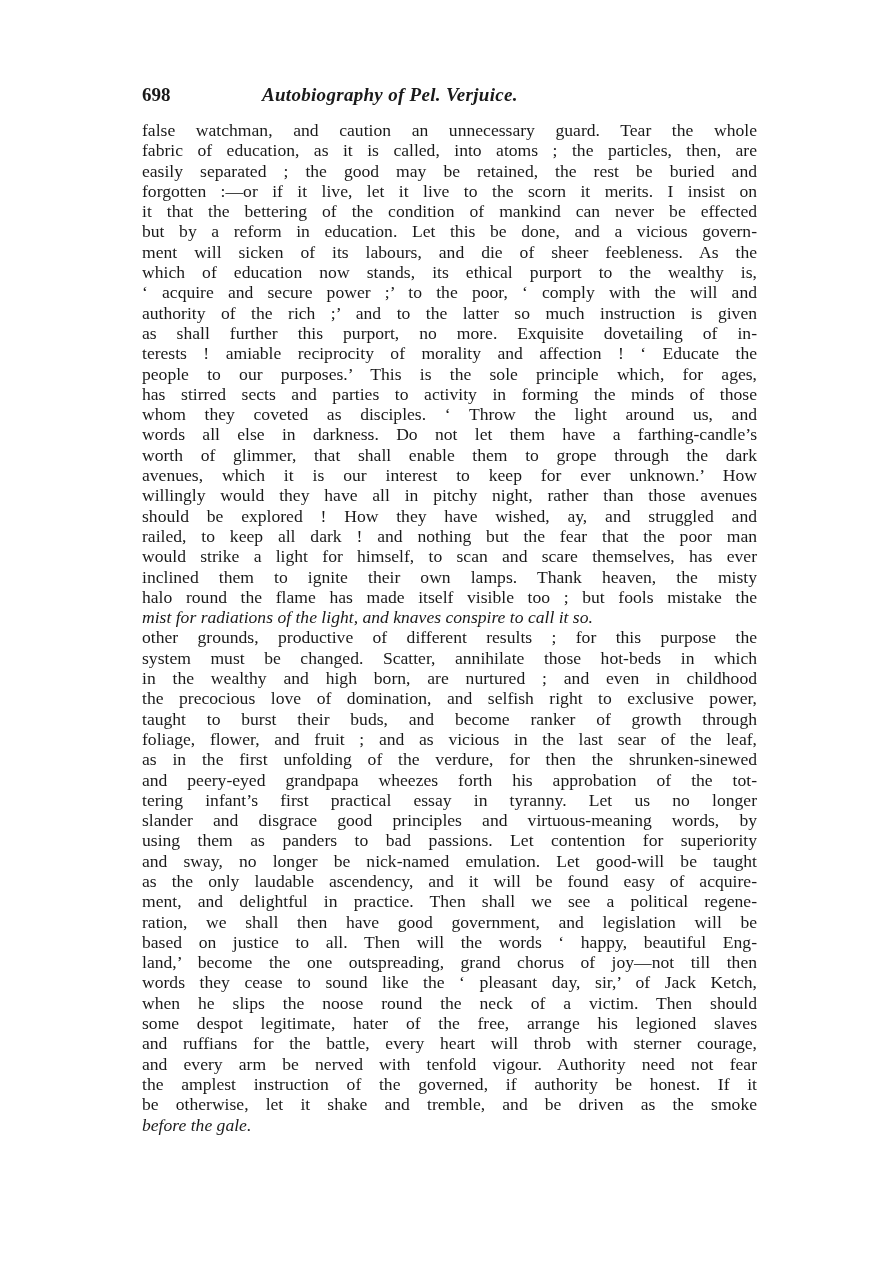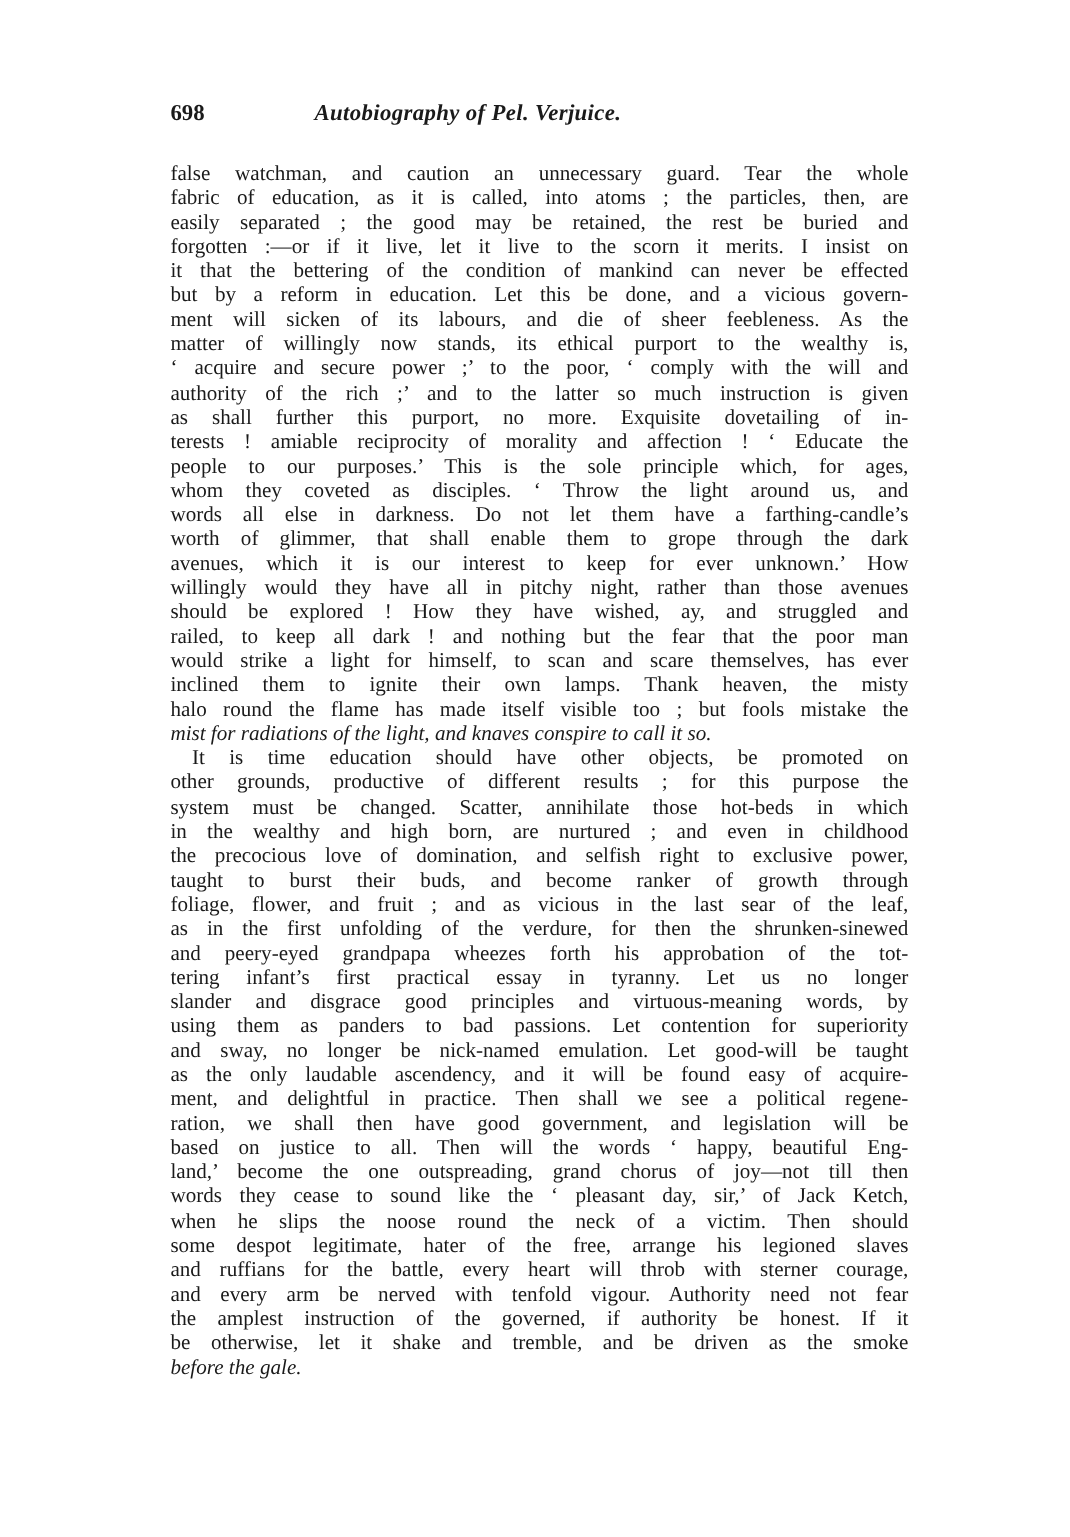--- a/index.html
+++ b/index.html
@@ -1,21 +1,21 @@
 <!DOCTYPE html>
 <html><head>
   <meta charset="utf-8">
   <style>
     html, body { margin: 0; padding: 0; background: #ffffff; }
     body { width: 892px; height: 1281px; position: relative; overflow: hidden; font-family: "Liberation Serif", "DejaVu Serif", serif; color: #1a1a1a; }
     .page { position: absolute; left: 142px; top: 84px; width: 615px; }
     .header { position: relative; height: 26px; font-size: 19px; text-align: right; }
     .pagenum { position: absolute; left: 0; top: 0; font-weight: bold; }
     .running-title { position: absolute; left: 120px; top: 0; font-style: italic; font-weight: bold; letter-spacing: 0.3px; }
-    .body-text { margin-top: 24px; font-size: 17.6px; line-height: 20.3px; text-align: justify; }
+    .body-text { margin-top: 10px; font-size: 17.6px; line-height: 20.3px; text-align: justify; }
     .line { display: block; text-align: justify; text-align-last: justify; white-space: nowrap; height: 20.3px; }
     .line.last { text-align-last: left; font-style: italic; }
     .indent { padding-left: 18px; }
   </style>
 </head>
 <body>
 
 <div class="page">
   <div class="header">
     <span class="pagenum">698</span>
@@ -23,40 +23,40 @@
   </div>
   <div class="body-text">
     <div id="p0">
         <span class="line">false watchman, and caution an unnecessary guard. Tear the whole</span>
         <span class="line">fabric of education, as it is called, into atoms ; the particles, then, are</span>
         <span class="line">easily separated ; the good may be retained, the rest be buried and</span>
         <span class="line">forgotten :—or if it live, let it live to the scorn it merits. I insist on</span>
         <span class="line">it that the bettering of the condition of mankind can never be effected</span>
         <span class="line">but by a reform in education. Let this be done, and a vicious govern-</span>
         <span class="line">ment will sicken of its labours, and die of sheer feebleness. As the</span>
-        <span class="line">matter of willingly now stands, its ethical purport to the wealthy is,</span>
+        <span class="line">which of education now stands, its ethical purport to the wealthy is,</span>
         <span class="line">‘ acquire and secure power ;’ to the poor, ‘ comply with the will and</span>
         <span class="line">authority of the rich ;’ and to the latter so much instruction is given</span>
         <span class="line">as shall further this purport, no more. Exquisite dovetailing of in-</span>
         <span class="line">terests ! amiable reciprocity of morality and affection ! ‘ Educate the</span>
         <span class="line">people to our purposes.’ This is the sole principle which, for ages,</span>
+        <span class="line">has stirred sects and parties to activity in forming the minds of those</span>
         <span class="line">whom they coveted as disciples. ‘ Throw the light around us, and</span>
         <span class="line">words all else in darkness. Do not let them have a farthing-candle’s</span>
         <span class="line">worth of glimmer, that shall enable them to grope through the dark</span>
         <span class="line">avenues, which it is our interest to keep for ever unknown.’ How</span>
         <span class="line">willingly would they have all in pitchy night, rather than those avenues</span>
         <span class="line">should be explored ! How they have wished, ay, and struggled and</span>
         <span class="line">railed, to keep all dark ! and nothing but the fear that the poor man</span>
         <span class="line">would strike a light for himself, to scan and scare themselves, has ever</span>
         <span class="line">inclined them to ignite their own lamps. Thank heaven, the misty</span>
         <span class="line">halo round the flame has made itself visible too ; but fools mistake the</span>
         <span class="line last">mist for radiations of the light, and knaves conspire to call it so.</span>
       </div>
     <div id="p1">
-        <span class="line indent">It is time education should have other objects, be promoted on</span>
         <span class="line">other grounds, productive of different results ; for this purpose the</span>
         <span class="line">system must be changed. Scatter, annihilate those hot-beds in which</span>
         <span class="line">in the wealthy and high born, are nurtured ; and even in childhood</span>
         <span class="line">the precocious love of domination, and selfish right to exclusive power,</span>
         <span class="line">taught to burst their buds, and become ranker of growth through</span>
         <span class="line">foliage, flower, and fruit ; and as vicious in the last sear of the leaf,</span>
         <span class="line">as in the first unfolding of the verdure, for then the shrunken-sinewed</span>
         <span class="line">and peery-eyed grandpapa wheezes forth his approbation of the tot-</span>
         <span class="line">tering infant’s first practical essay in tyranny. Let us no longer</span>
         <span class="line">slander and disgrace good principles and virtuous-meaning words, by</span>

